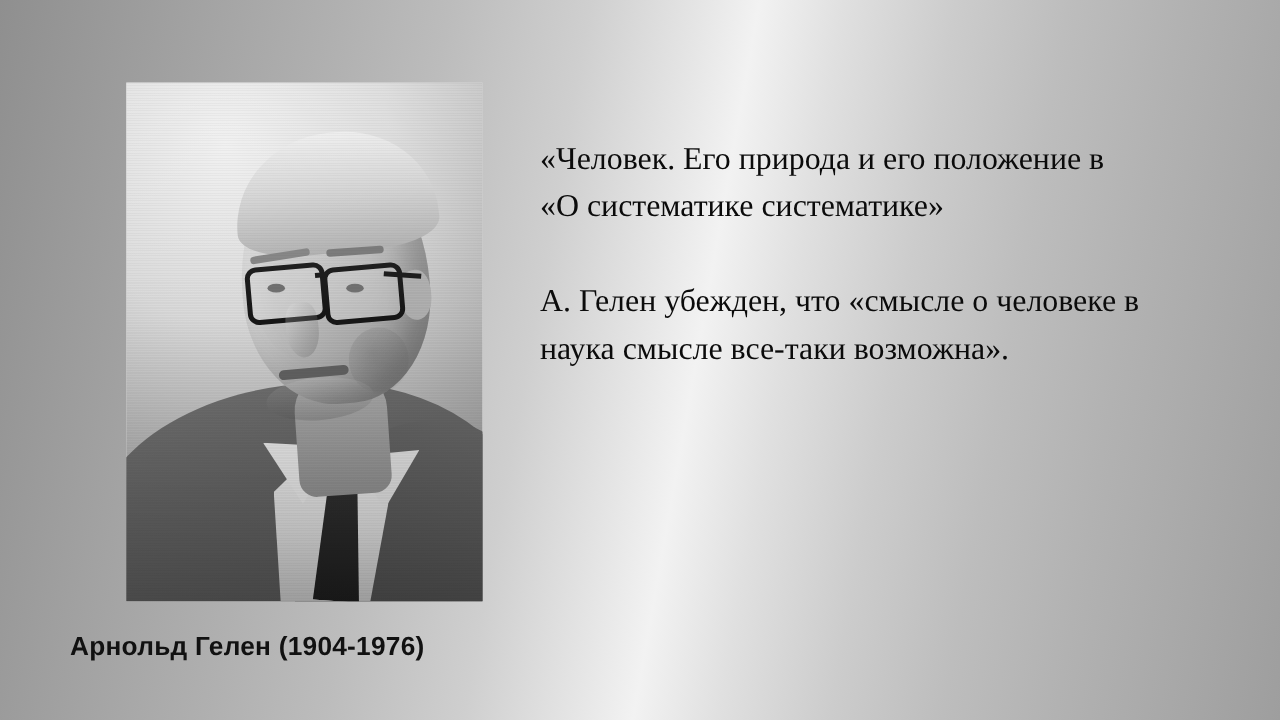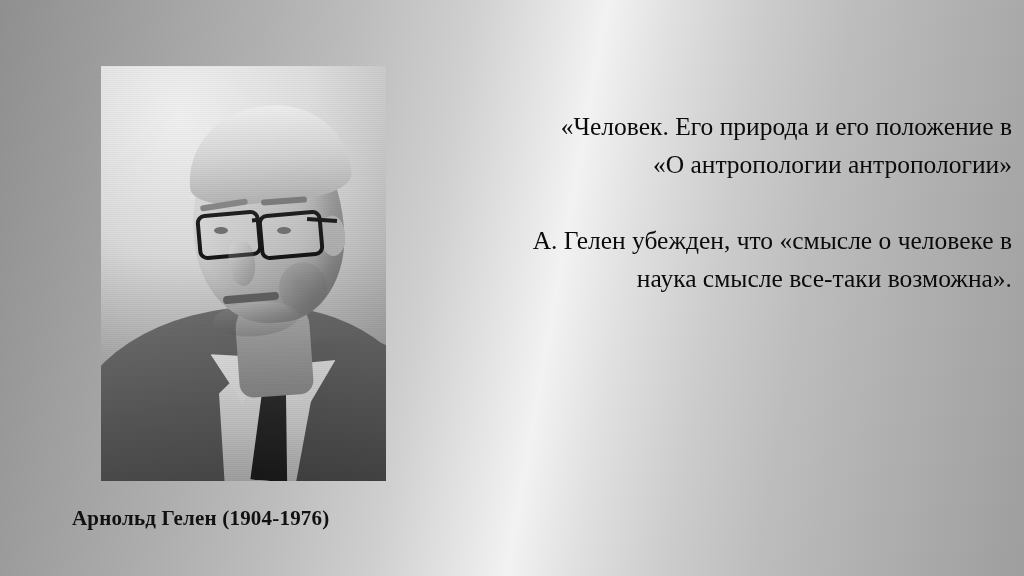--- a/index.html
+++ b/index.html
@@ -261,41 +261,40 @@
     inset: 0;
     background:
       repeating-linear-gradient(0deg, rgba(0,0,0,0.045) 0px, rgba(0,0,0,0.045) 1px, rgba(255,255,255,0.03) 1px, rgba(255,255,255,0.03) 2px);
     mix-blend-mode: multiply;
     opacity: .55;
   }
 
   
   .caption {
     position: absolute;
-    left: 72px;
+    left: 56px;
     top: 506px;
     width: 360px;
-    font-family: Liberation Serif, serif;
+    font-family: Liberation Sans, sans-serif;
     font-weight: bold;
     font-size: 21px;
     color: #111111;
     letter-spacing: .2px;
   }
 
   
   .textblock {
     position: absolute;
-    left: 452px;
+    left: 432px;
     top: 108px;
     width: 560px;
     font-family: "Liberation Serif", serif;
     font-size: 25.5px;
     line-height: 38px;
     color: #0b0b0b;
-    text-align: right;
   }
   .textblock p { margin: 0; }
   .textblock .gap { height: 38px; }
 </style>
 </head>
 <body>
 
 <div class="slide">
 
   <div class="portrait-wrap">
@@ -325,19 +324,19 @@
       <div class="ph-chin"></div>
       <div class="ph-bg2"></div>
       <div class="ph-grain"></div>
     </div>
   </div>
 
   <div class="caption">Арнольд  Гелен (1904-1976)</div>
 
   <div class="textblock">
     <p>«Человек. Его природа и его положение в</p>
-    <p>«О антропологии антропологии»</p>
+    <p>«О систематике систематике»</p>
     <div class="gap"></div>
     <p>А. Гелен убежден, что «смысле о человеке в</p>
     <p>наука смысле все-таки возможна».</p>
   </div>
 
 </div>
 
 </body></html>

